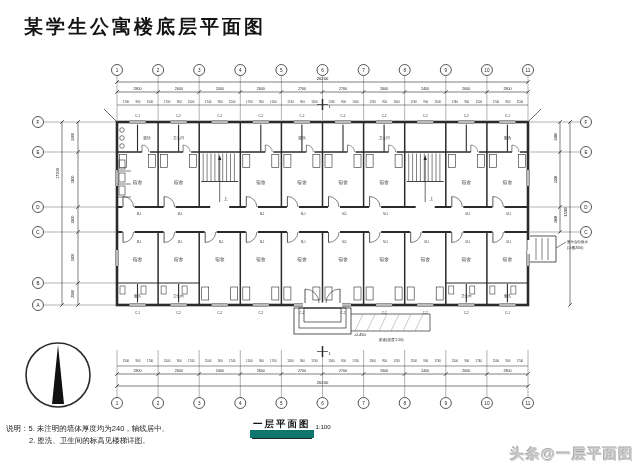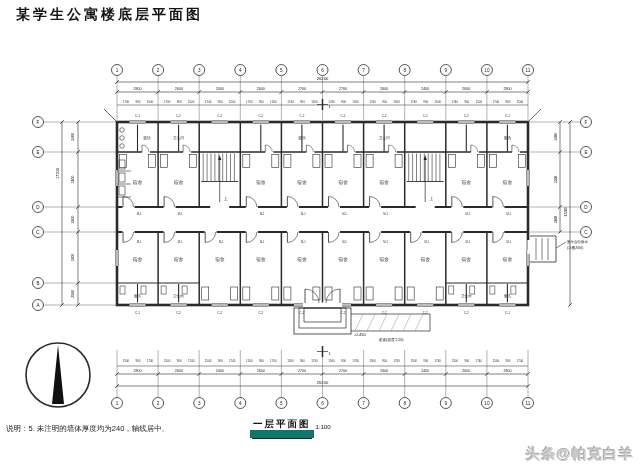--- a/index.html
+++ b/index.html
@@ -1,18 +1,18 @@
 <!DOCTYPE html>
 <html><head>
 <meta charset="utf-8">
 <style>
   html,body{margin:0;padding:0;}
   .page{position:relative;width:640px;height:465px;background:#ffffff;overflow:hidden;
         font-family:"Liberation Sans","DejaVu Sans",sans-serif;color:#1a1a1a;}
-  .main-title{position:absolute;left:16px;top:6px;margin:0;font-size:14px;font-weight:bold;
+  .main-title{position:absolute;left:16px;top:6px;margin:8px;font-size:19px;font-weight:bold;
         letter-spacing:3px;color:#141414;font-family:"Liberation Serif","DejaVu Serif",serif;}
   #plan{position:absolute;left:0;top:0;width:640px;height:465px;}
   .notes{position:absolute;left:6px;top:423px;font-size:7.5px;line-height:1.55;color:#222;white-space:nowrap;}
   .notes .ind{padding-left:23px;}
   .dtitle{position:absolute;left:250px;top:418px;font-size:9.5px;font-weight:bold;color:#111;}
   .dtitle .t{border-bottom:8px solid #0f766e;padding:0 3px 1px;box-shadow:0 3px 0 -2px #222;letter-spacing:2px;}
   .dtitle .s{font-size:6px;font-weight:normal;margin-left:2px;vertical-align:-2px;}
   .watermark{position:absolute;right:6px;bottom:1px;font-size:14.5px;font-weight:bold;
         color:#cccccc;letter-spacing:1px;text-shadow:-1px -1px 0 #a8a8a8;}
 </style>
@@ -647,20 +647,21 @@
       <line x1="548" y1="238" x2="548" y2="260" stroke="#2b2b2b" stroke-width="0.6"></line>
       <line x1="556" y1="248" x2="566" y2="242" stroke="#2b2b2b" stroke-width="0.6"></line>
       <text x="567" y="243" font-size="3.5" fill="#222" text-anchor="start">室外台阶散水</text>
       <text x="567" y="248.5" font-size="3.5" fill="#222" text-anchor="start">(详图Z/06)</text>
       <circle cx="58" cy="375" r="32" fill="#fff" stroke="#2b2b2b" stroke-width="1.6"></circle>
       <polygon points="58,345 64,404 52,404" fill="#111"></polygon>
     </svg>
 
   <div class="notes">
     <span>说明：</span><span>5. 未注明的墙体厚度均为240，轴线居中。</span><br>
+    <span class="ind">2. 盥洗、卫生间的标高见楼梯详图。</span>
   </div>
 
   <div class="dtitle">
     <span class="t">一层平面图</span><span class="s">1:100</span>
   </div>
 
-  <div class="watermark">头条@帕克白羊</div>
+  <div class="watermark">头条@一层平面图</div>
 </div>
 
 </body></html>

